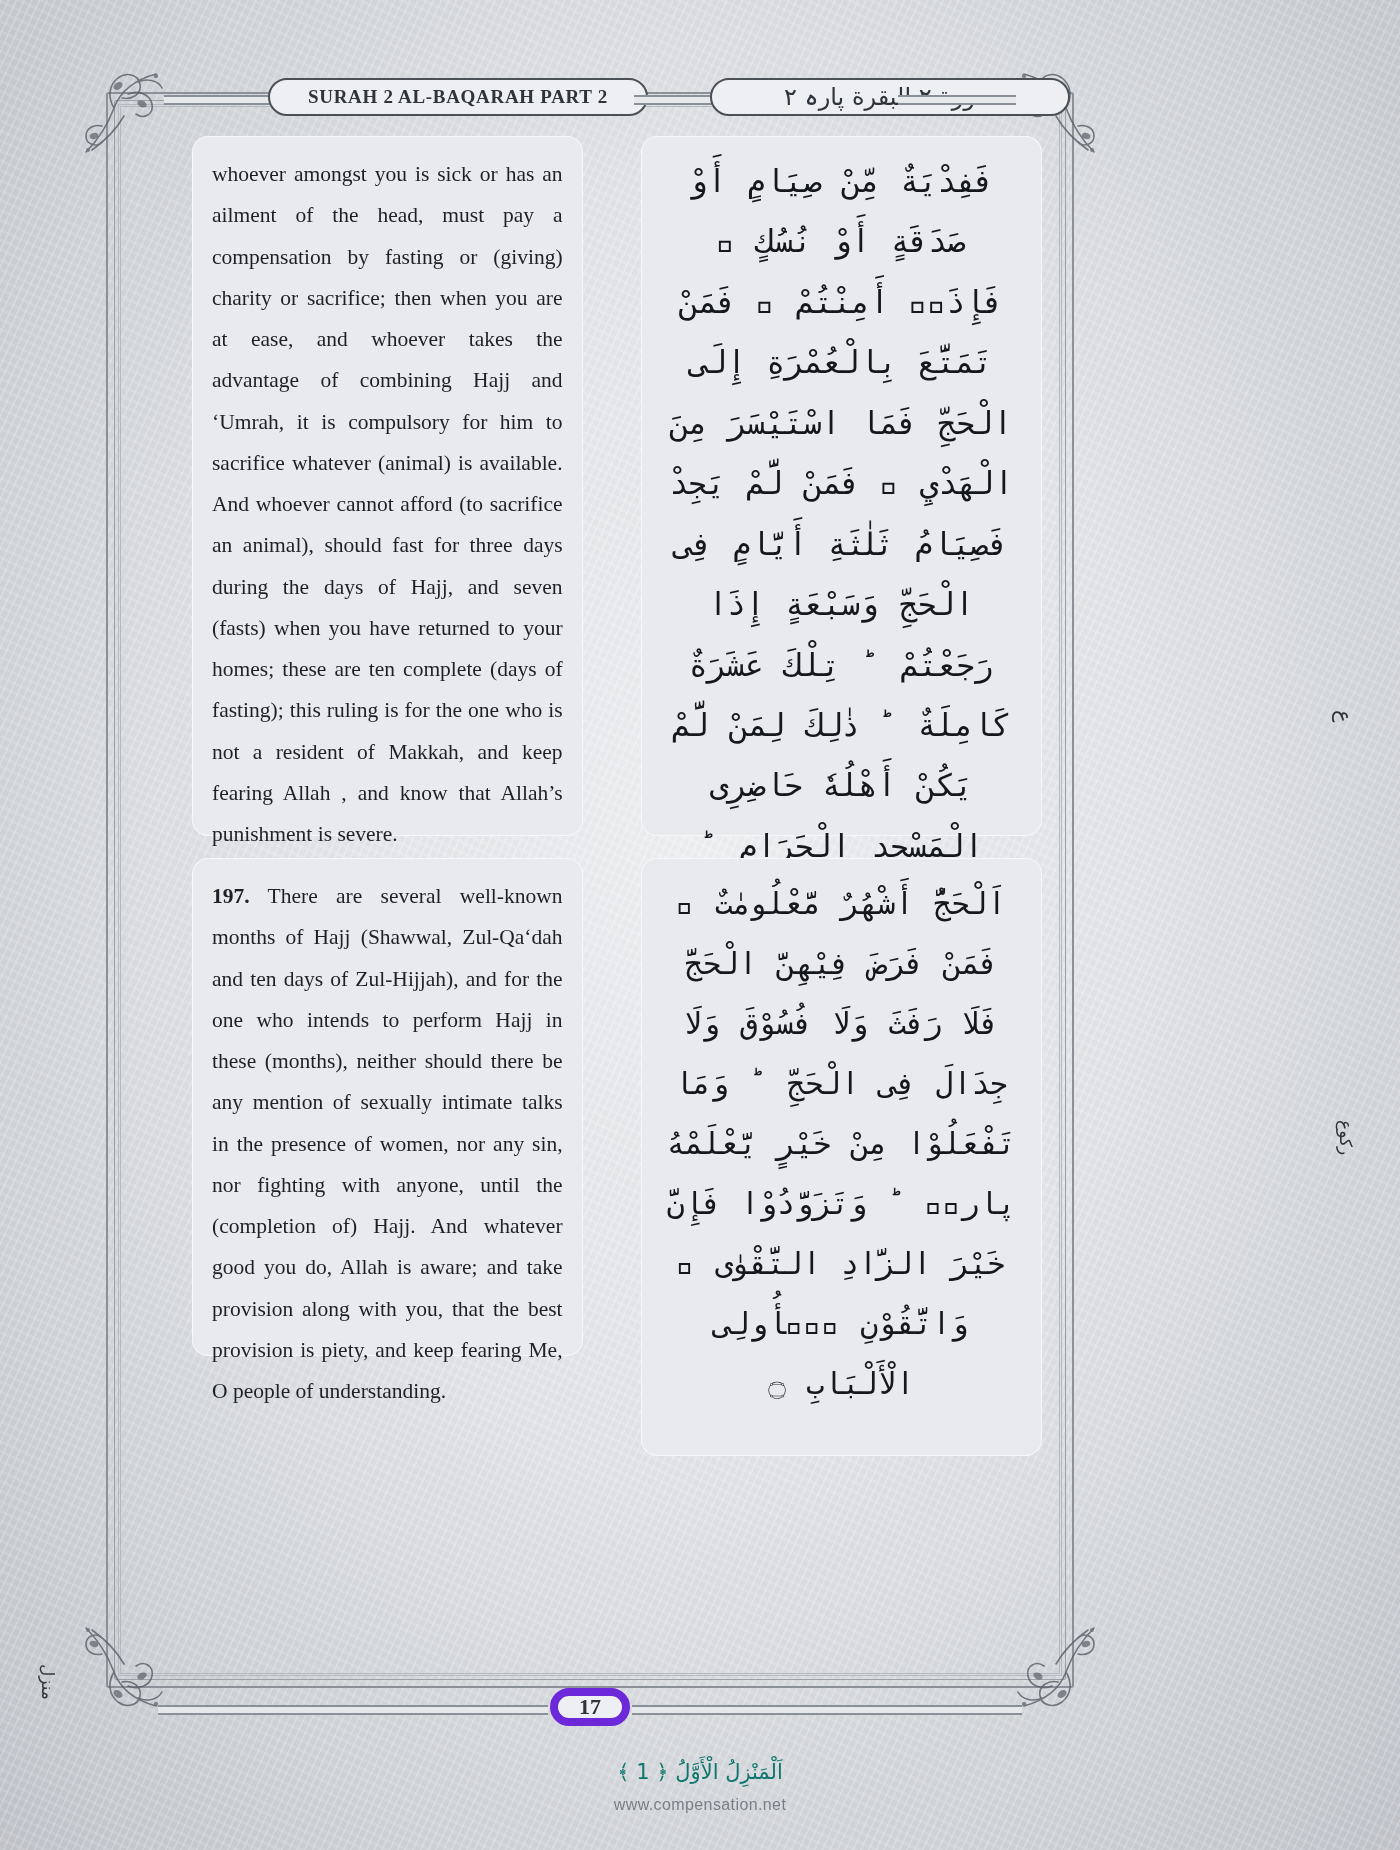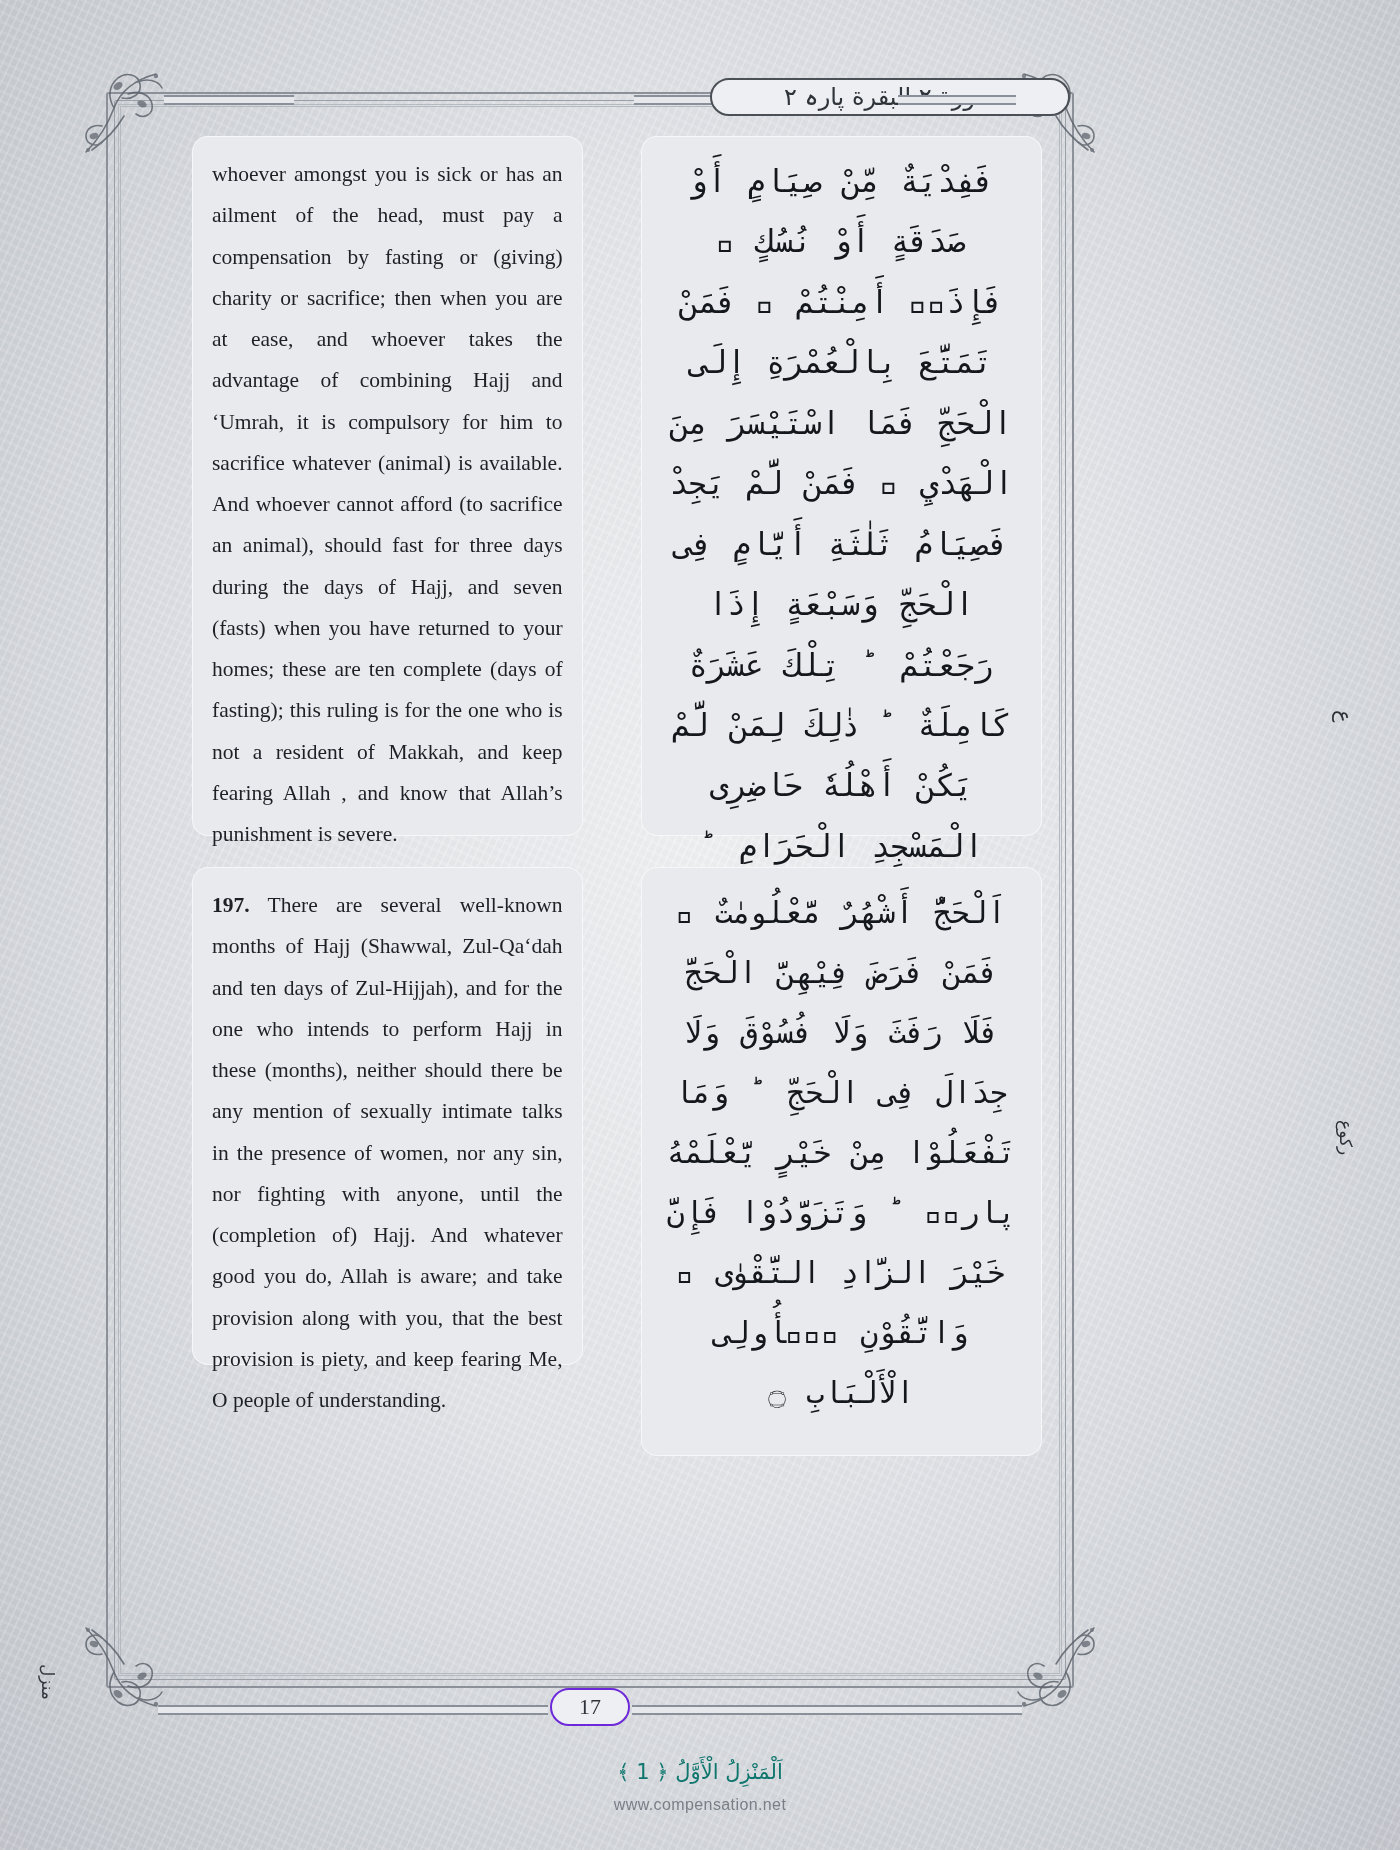--- a/index.html
+++ b/index.html
@@ -125,21 +125,21 @@
   
   .content {
     position: absolute;
     left: 152px;
     top: 136px;
     width: 890px;
     height: 1320px;
     display: flex;
     gap: 18px;
   }
-  .col { display: flex; flex-direction: column; gap: 31px; padding-left: 40px; }
+  .col { display: flex; flex-direction: column; gap: 22px; padding-left: 40px; }
   .col.en { width: 430px; }
   .col.ar { width: 442px; }
 
   .panel {
     background: #e9eaed;
     border-radius: 16px;
     box-shadow: 0 0 0 1px rgba(255,255,255,.6) inset;
     padding: 18px 20px 20px 20px;
     box-sizing: border-box;
   }
@@ -206,28 +206,28 @@
     height: 40px;
   }
   .footer-band .rule.fl { left: 40px;  width: 390px; top: 17px; }
   .footer-band .rule.fr { right: 40px; width: 390px; top: 17px; }
   .page-pill {
     position: absolute;
     left: 432px;
     top: 0;
     width: 80px;
     height: 38px;
-    border: 2px solid #6d28d9;
+    border: 8px solid #6d28d9;
     border-radius: 19px;
     background: #edeff2;
     display: flex;
     align-items: center;
     justify-content: center;
     font-size: 22px;
-    font-weight: 400;
+    font-weight: 700;
     color: #2f333a;
     box-sizing: border-box;
   }
 
   .footer-arabic {
     position: absolute;
     left: 0; right: 0;
     top: 1760px;
     text-align: center;
     direction: rtl;
@@ -329,20 +329,21 @@
         <ellipse cx="16" cy="72" rx="4.4" ry="3" transform="rotate(-15 16 72)"></ellipse>
         <circle cx="78" cy="12" r="2.2"></circle>
         <circle cx="10" cy="86" r="2"></circle>
       </g>
     </svg>
   </div>
 </div>
 
 <div class="header-band">
   <div class="rule left"></div>
+  <div class="pill latin">SURAH 2 AL-BAQARAH PART 2</div>
   <div class="rule mid"></div>
   <div class="pill arabic">سورة ٢ البقرة  پارہ ٢</div>
   <div class="rule right"></div>
 </div>
 
 <div class="content">
 
   <div class="col en">
     <div class="panel en-1">
       <div class="en-text">whoever amongst you is sick or has an ailment of the head, must pay a compensation by fasting or (giving) charity or sacrifice; then when you are at ease, and whoever takes the advantage of combining Hajj and ‘Umrah, it is compulsory for him to sacrifice whatever (animal) is available. And whoever cannot afford (to sacrifice an animal), should fast for three days during the days of Hajj, and seven (fasts) when you have returned to your homes; these are ten complete (days of fasting); this ruling is for the one who is not a resident of Makkah, and keep fearing Allah , and know that Allah’s punishment is severe.</div>

